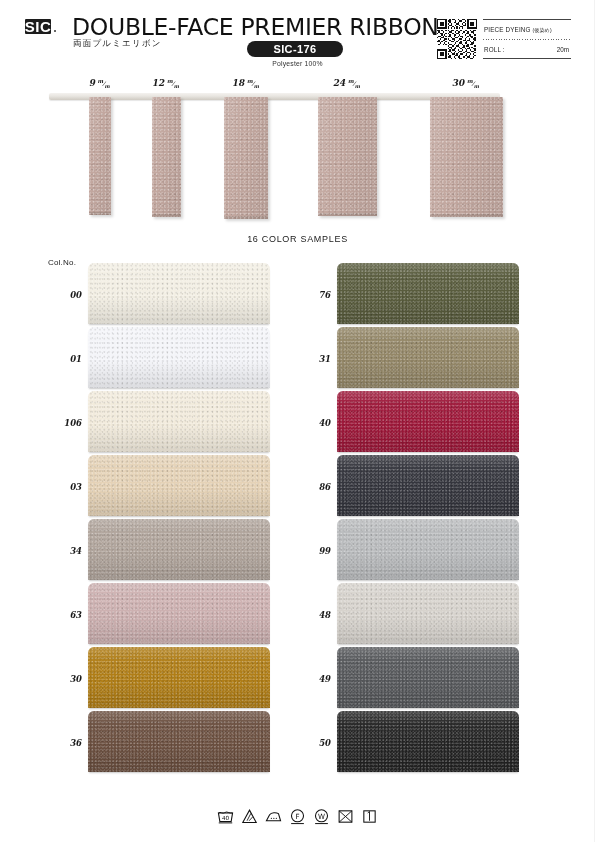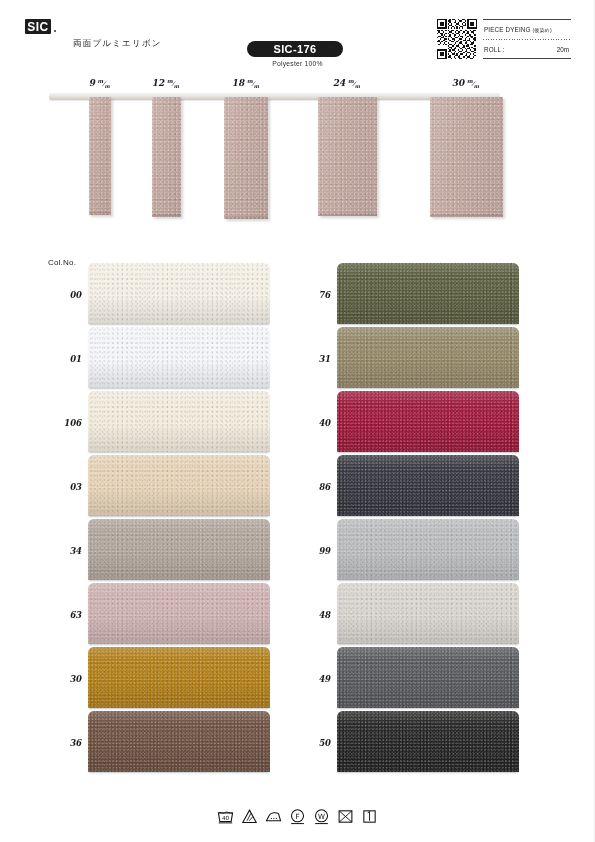--- a/index.html
+++ b/index.html
@@ -13,21 +13,21 @@
   .page{position:absolute;inset:0;background:#fff;}
 
   
   .header{position:absolute;left:0;top:0;width:595px;height:72px;}
   .sic-logo{
     position:absolute;left:25px;top:19px;width:26px;height:15px;
     background:#1c1c1c;border-radius:1px;
     display:flex;align-items:center;justify-content:center;
   }
   .sic-logo span{
-    color:#fff;font-size:12px;font-weight:bold;letter-spacing:.5px;
+    color:#fff;font-size:15px;font-weight:bold;letter-spacing:.5px;
     font-family:"Liberation Sans", sans-serif;line-height:1;
   }
   .sic-dot{position:absolute;left:54px;top:30px;width:2px;height:2px;background:#333;border-radius:50%;}
 
   .title-main{
     position:absolute;left:72px;top:13px;
     font-size:23.5px;letter-spacing:-0.3px;font-weight:400;
     color:#111;white-space:nowrap;
     font-family:"DejaVu Sans", sans-serif;
   }
@@ -155,20 +155,21 @@
 
 <div class="page">
 
   <div class="header">
 
     <div class="sic-logo">
       <span>SIC</span>
     </div>
     <div class="sic-dot"></div>
 
+    <div class="title-main">DOUBLE-FACE PREMIER RIBBON</div>
     <div class="title-jp">両面プルミエリボン</div>
 
     <div class="code-badge">
       <span>SIC-176</span>
     </div>
     <div class="composition">Polyester 100%</div>
 
     <div class="qr">
       <svg width="40" height="40" viewBox="0 0 29 29" shape-rendering="crispEdges">
         <rect width="29" height="29" fill="#fff"></rect>
@@ -415,20 +416,21 @@
         <div class="ribbon-end"></div>
       </div>
       <div class="ribbon" style="width: 59px; height: 119px; left: 317.5px; background: rgb(194, 167, 159);">
         <div class="ribbon-end"></div>
       </div>
       <div class="ribbon" style="width: 73px; height: 120px; left: 429.5px; background: rgb(194, 167, 159);">
         <div class="ribbon-end"></div>
       </div>
     </div>
 
+  <div class="samples-title">16 COLOR SAMPLES</div>
   <div class="colno">Col.No.</div>
 
   <div class="sw-col left" id="col-left">
       <div class="sw" style="background: rgb(243, 239, 228);">
         <div class="tex"></div>
         <div class="shade"></div>
       </div>
       <div class="sw" style="background: rgb(244, 245, 249);">
         <div class="tex"></div>
         <div class="shade"></div>

